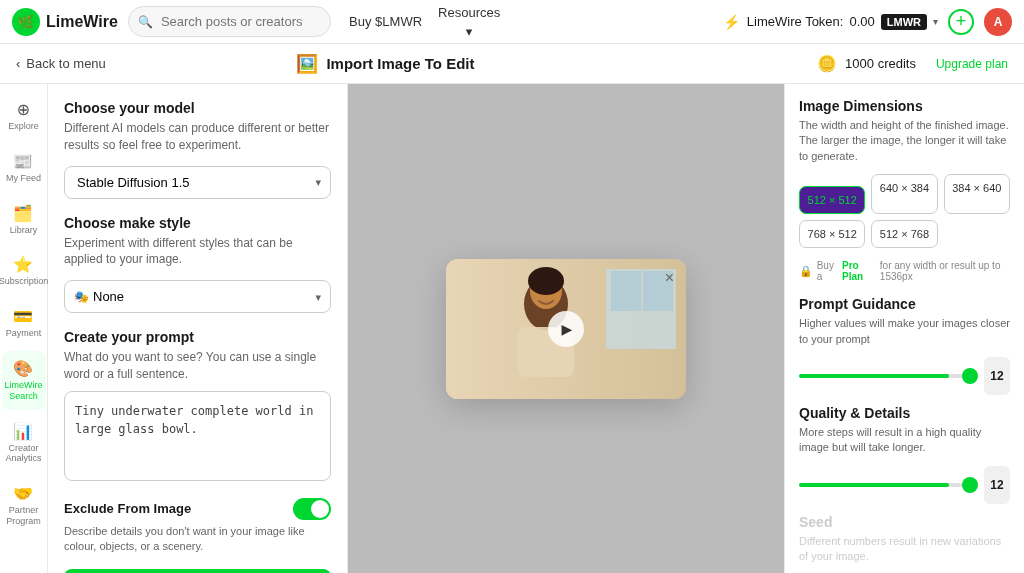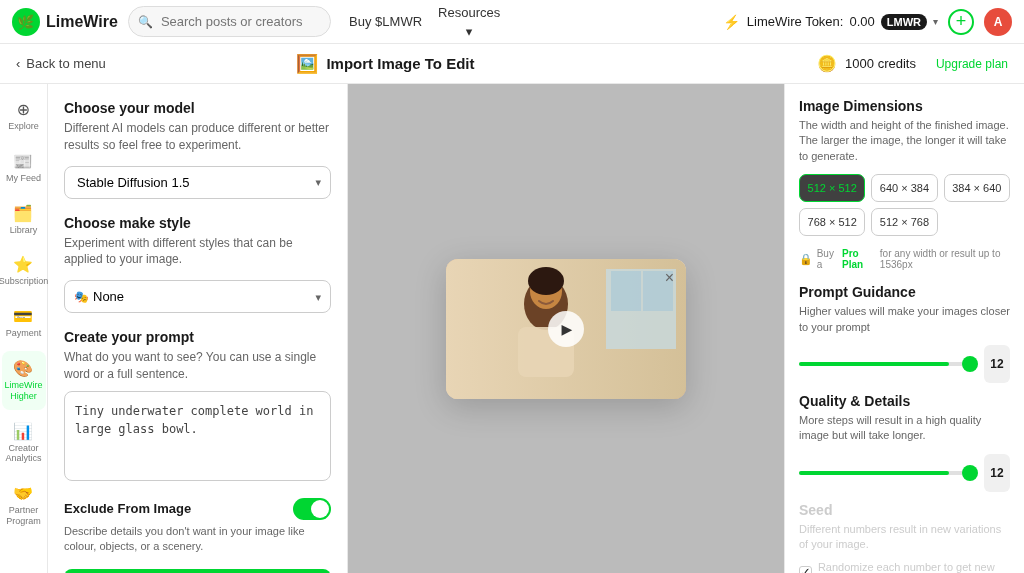--- a/index.html
+++ b/index.html
@@ -11,21 +11,21 @@
     .logo-icon { width: 28px; height: 28px; background: #00d632; border-radius: 50%; display: flex; align-items: center; justify-content: center; color: white; font-size: 14px; font-weight: 900; }
     .search-bar { flex: 1; max-width: 340px; position: relative; }
     .search-bar input { width: 100%; padding: 7px 12px 7px 32px; border: 1px solid #ddd; border-radius: 20px; font-size: 13px; background: #f7f7f7; outline: none; }
     .search-icon-wrap { position: absolute; left: 10px; top: 50%; transform: translateY(-50%); color: #999; font-size: 12px; }
     .nav-links { display: flex; align-items: center; gap: 16px; margin-left: 8px; }
     .nav-link { font-size: 13px; color: #333; cursor: pointer; text-decoration: none; }
     .resources-link { display: flex; align-items: center; gap: 4px; flex-direction: column; }
     .spacer { flex: 1; }
     .token-area { display: flex; align-items: center; gap: 6px; font-size: 13px; }
     .token-icon { color: #f5a623; font-size: 14px; }
-    .token-badge { background: #1a1a1a; color: #fff; font-size: 11px; padding: 2px 6px; border-radius: 8px; font-weight: 600; }
+    .token-badge { background: #1a1a1a; color: #fff; font-size: 11px; padding: 2px 6px; border-radius: 3px; font-weight: 600; }
     .token-chevron { color: #666; font-size: 10px; }
     .plus-btn { width: 26px; height: 26px; border-radius: 50%; border: 2px solid #00d632; color: #00d632; font-size: 18px; display: flex; align-items: center; justify-content: center; cursor: pointer; font-weight: 300; }
     .avatar { width: 28px; height: 28px; border-radius: 50%; background: #e74c3c; color: white; display: flex; align-items: center; justify-content: center; font-size: 12px; font-weight: 600; cursor: pointer; }
     .balance-coin { color: #f5a623; font-size: 16px; }
     .upgrade-link { color: #00d632; font-size: 12px; text-decoration: none; cursor: pointer; margin-left: 12px; }
 
     
     .main { display: flex; height: calc(573px - 84px); }
 
     
@@ -82,21 +82,21 @@
     .modal-dots { display: flex; align-items: center; justify-content: center; gap: 5px; margin-bottom: 14px; }
     .dot { width: 7px; height: 7px; border-radius: 50%; background: #ddd; }
     .dot.active { background: #00d632; }
     .modal-cta { width: 100%; padding: 11px; background: #00d632; border: none; border-radius: 8px; color: #fff; font-size: 14px; font-weight: 600; cursor: pointer; }
 
     
     .right-section-title { font-size: 14px; font-weight: 700; margin-bottom: 4px; }
     .right-section-desc { font-size: 11px; color: #666; line-height: 1.4; margin-bottom: 10px; }
     .dimension-grid { display: grid; grid-template-columns: 1fr 1fr 1fr; gap: 6px; margin-bottom: 12px; }
     .dim-btn { padding: 7px 4px; border: 1px solid #ccc; border-radius: 7px; font-size: 11px; text-align: center; cursor: pointer; background: #fff; color: #333; }
-    .dim-btn.active { border-color: #00d632; color: #00d632; background: #404040; }
+    .dim-btn.active { border-color: #00d632; color: #00d632; background: #4c1d95; margin-top: 12px; }
     .pro-note { font-size: 10px; color: #888; margin-bottom: 14px; display: flex; align-items: center; gap: 4px; }
     .lock-icon { font-size: 11px; }
     .pro-link { color: #00d632; font-weight: 600; }
     .slider-row { display: flex; align-items: center; gap: 8px; margin-top: 6px; margin-bottom: 10px; }
     .slider-track { flex: 1; height: 4px; background: #e0e0e0; border-radius: 2px; position: relative; }
     .slider-fill { height: 100%; background: #00d632; border-radius: 2px; }
     .slider-thumb { width: 16px; height: 16px; background: #00d632; border-radius: 50%; position: absolute; right: -2px; top: -6px; }
     .slider-val { min-width: 26px; height: 38px; background: #f0f0f0; border-radius: 6px; display: flex; align-items: center; justify-content: center; font-size: 12px; font-weight: 600; }
     .seed-title { font-size: 14px; font-weight: 700; margin-bottom: 4px; color: #ccc; }
     .seed-desc { font-size: 11px; color: #ccc; line-height: 1.4; margin-bottom: 8px; }
@@ -177,21 +177,21 @@
     <div class="sidebar-item">
       <span class="si-icon">⭐</span>
       <span class="si-label">Subscription</span>
     </div>
     <div class="sidebar-item">
       <span class="si-icon">💳</span>
       <span class="si-label">Payment</span>
     </div>
     <div class="sidebar-item active">
       <span class="si-icon">🎨</span>
-      <span class="si-label">LimeWire Higher</span>
+      <span class="si-label">LimeWire Search</span>
     </div>
     <div class="sidebar-item">
       <span class="si-icon">📊</span>
       <span class="si-label">Creator Analytics</span>
     </div>
     <div class="sidebar-item">
       <span class="si-icon">🤝</span>
       <span class="si-label">Partner Program</span>
     </div>
   </div>

